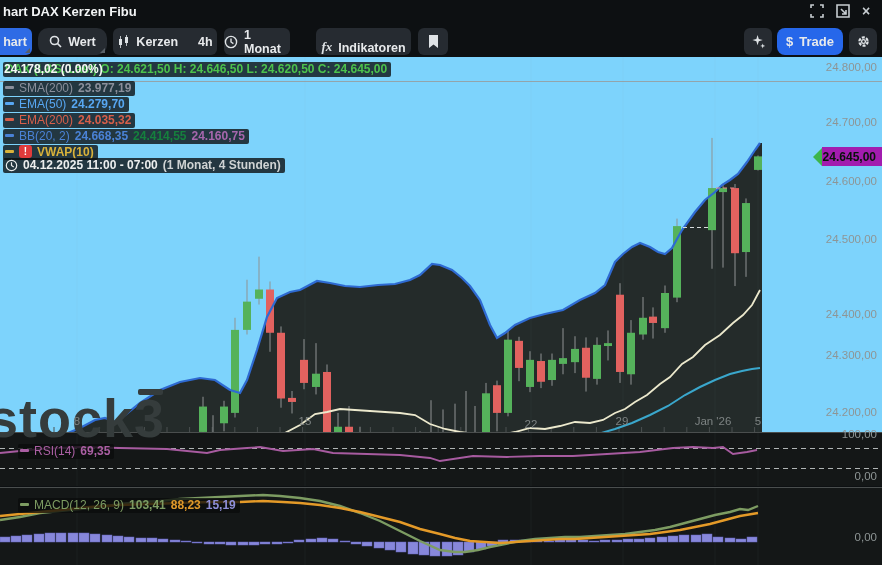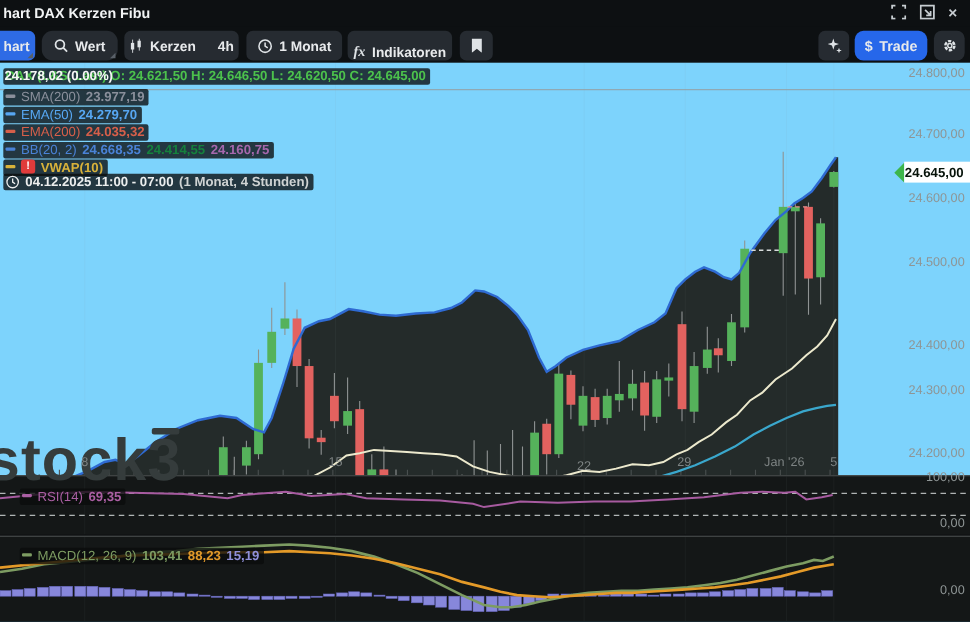--- a/index.html
+++ b/index.html
@@ -19,21 +19,21 @@
           color:#e8eaec; font-size:12.5px; font-weight:bold; display:flex; align-items:center;
           justify-content:center; gap:6px; z-index:30; cursor:pointer; }
   .tbtn svg { flex:0 0 auto; }
   .corner::after { content:""; position:absolute; right:2px; bottom:2px;
           border-left:5px solid transparent; border-bottom:5px solid #596068; }
   .btn-chart { left:-16px; width:48px; background:#2e6be5; padding-left:14px; }
   .btn-wert { left:38px; width:69px;border-radius:10px; }
   .btn-kerzen { left:113px; width:104px; gap:0; }
   .kz-seg { display:flex; align-items:center; gap:6px; padding:0 10px; height:100%; }
   .kz-div { width:1px; height:17px; background:#3b424a; }
-  .btn-monat { left:224px; width:87px; }
+  .btn-monat { left:224px; width:66px; }
   .btn-indik { left:316px; width:95px;align-items:flex-end; }
   .btn-book { left:418px; width:30px; }
   .btn-spark { left:744px; width:28px; }
   .btn-trade { left:777px; width:66px; background:#2667ea; border-radius:8px; font-size:13px; }
   .btn-gear { left:849px; width:28px; border-radius:7px; }
   .fx { font-style:italic; font-weight:bold; font-size:13px; color:#dfe3e6; font-family:"Liberation Serif","DejaVu Serif",serif; }
 
   
   .chart-area { position:absolute; left:0; top:57px; width:882px; height:376px; background:#7dd3fc; }
   .rsi-area { position:absolute; left:0; top:432px; width:882px; height:54px; background:#141717; border-top:1px solid #4a4e4e; }
@@ -60,21 +60,21 @@
   .wm3 { position:relative; display:inline-block; }
   .wm3::before { content:""; position:absolute; left:4px; right:2px; top:2px; height:6px; background:#353c3c; border-radius:2px; }
 
   
   .pxlabel { position:absolute; right:5px; font-size:11.5px; color:#8e9595; z-index:6; }
   .xlabel { position:absolute; font-size:11.5px; color:#7d8383; z-index:6; transform:translateX(-50%); }
   .paxis-label { position:absolute; right:5px; font-size:11.5px; color:#8e9595; z-index:6; }
 
   .badge { position:absolute; right:0; top:147px; z-index:21; display:flex; align-items:center; height:19px; }
   .badge-tip { width:0; height:0; border-top:9px solid transparent; border-bottom:9px solid transparent; border-right:9px solid #3db54b; }
-  .badge-body { background:#ffffff; color:#07130a; font-size:12px; font-weight:bold; height:19px; display:flex;
+  .badge-body { background:#a21caf; color:#07130a; font-size:12px; font-weight:bold; height:19px; display:flex;
                 align-items:center; padding:0 6px 0 1px; }
 
   .ind-row { position:absolute; z-index:20; font-size:12px; }
 </style>
 </head>
 <body>
 
 <div class="app">
 
   <div class="titlebar">

